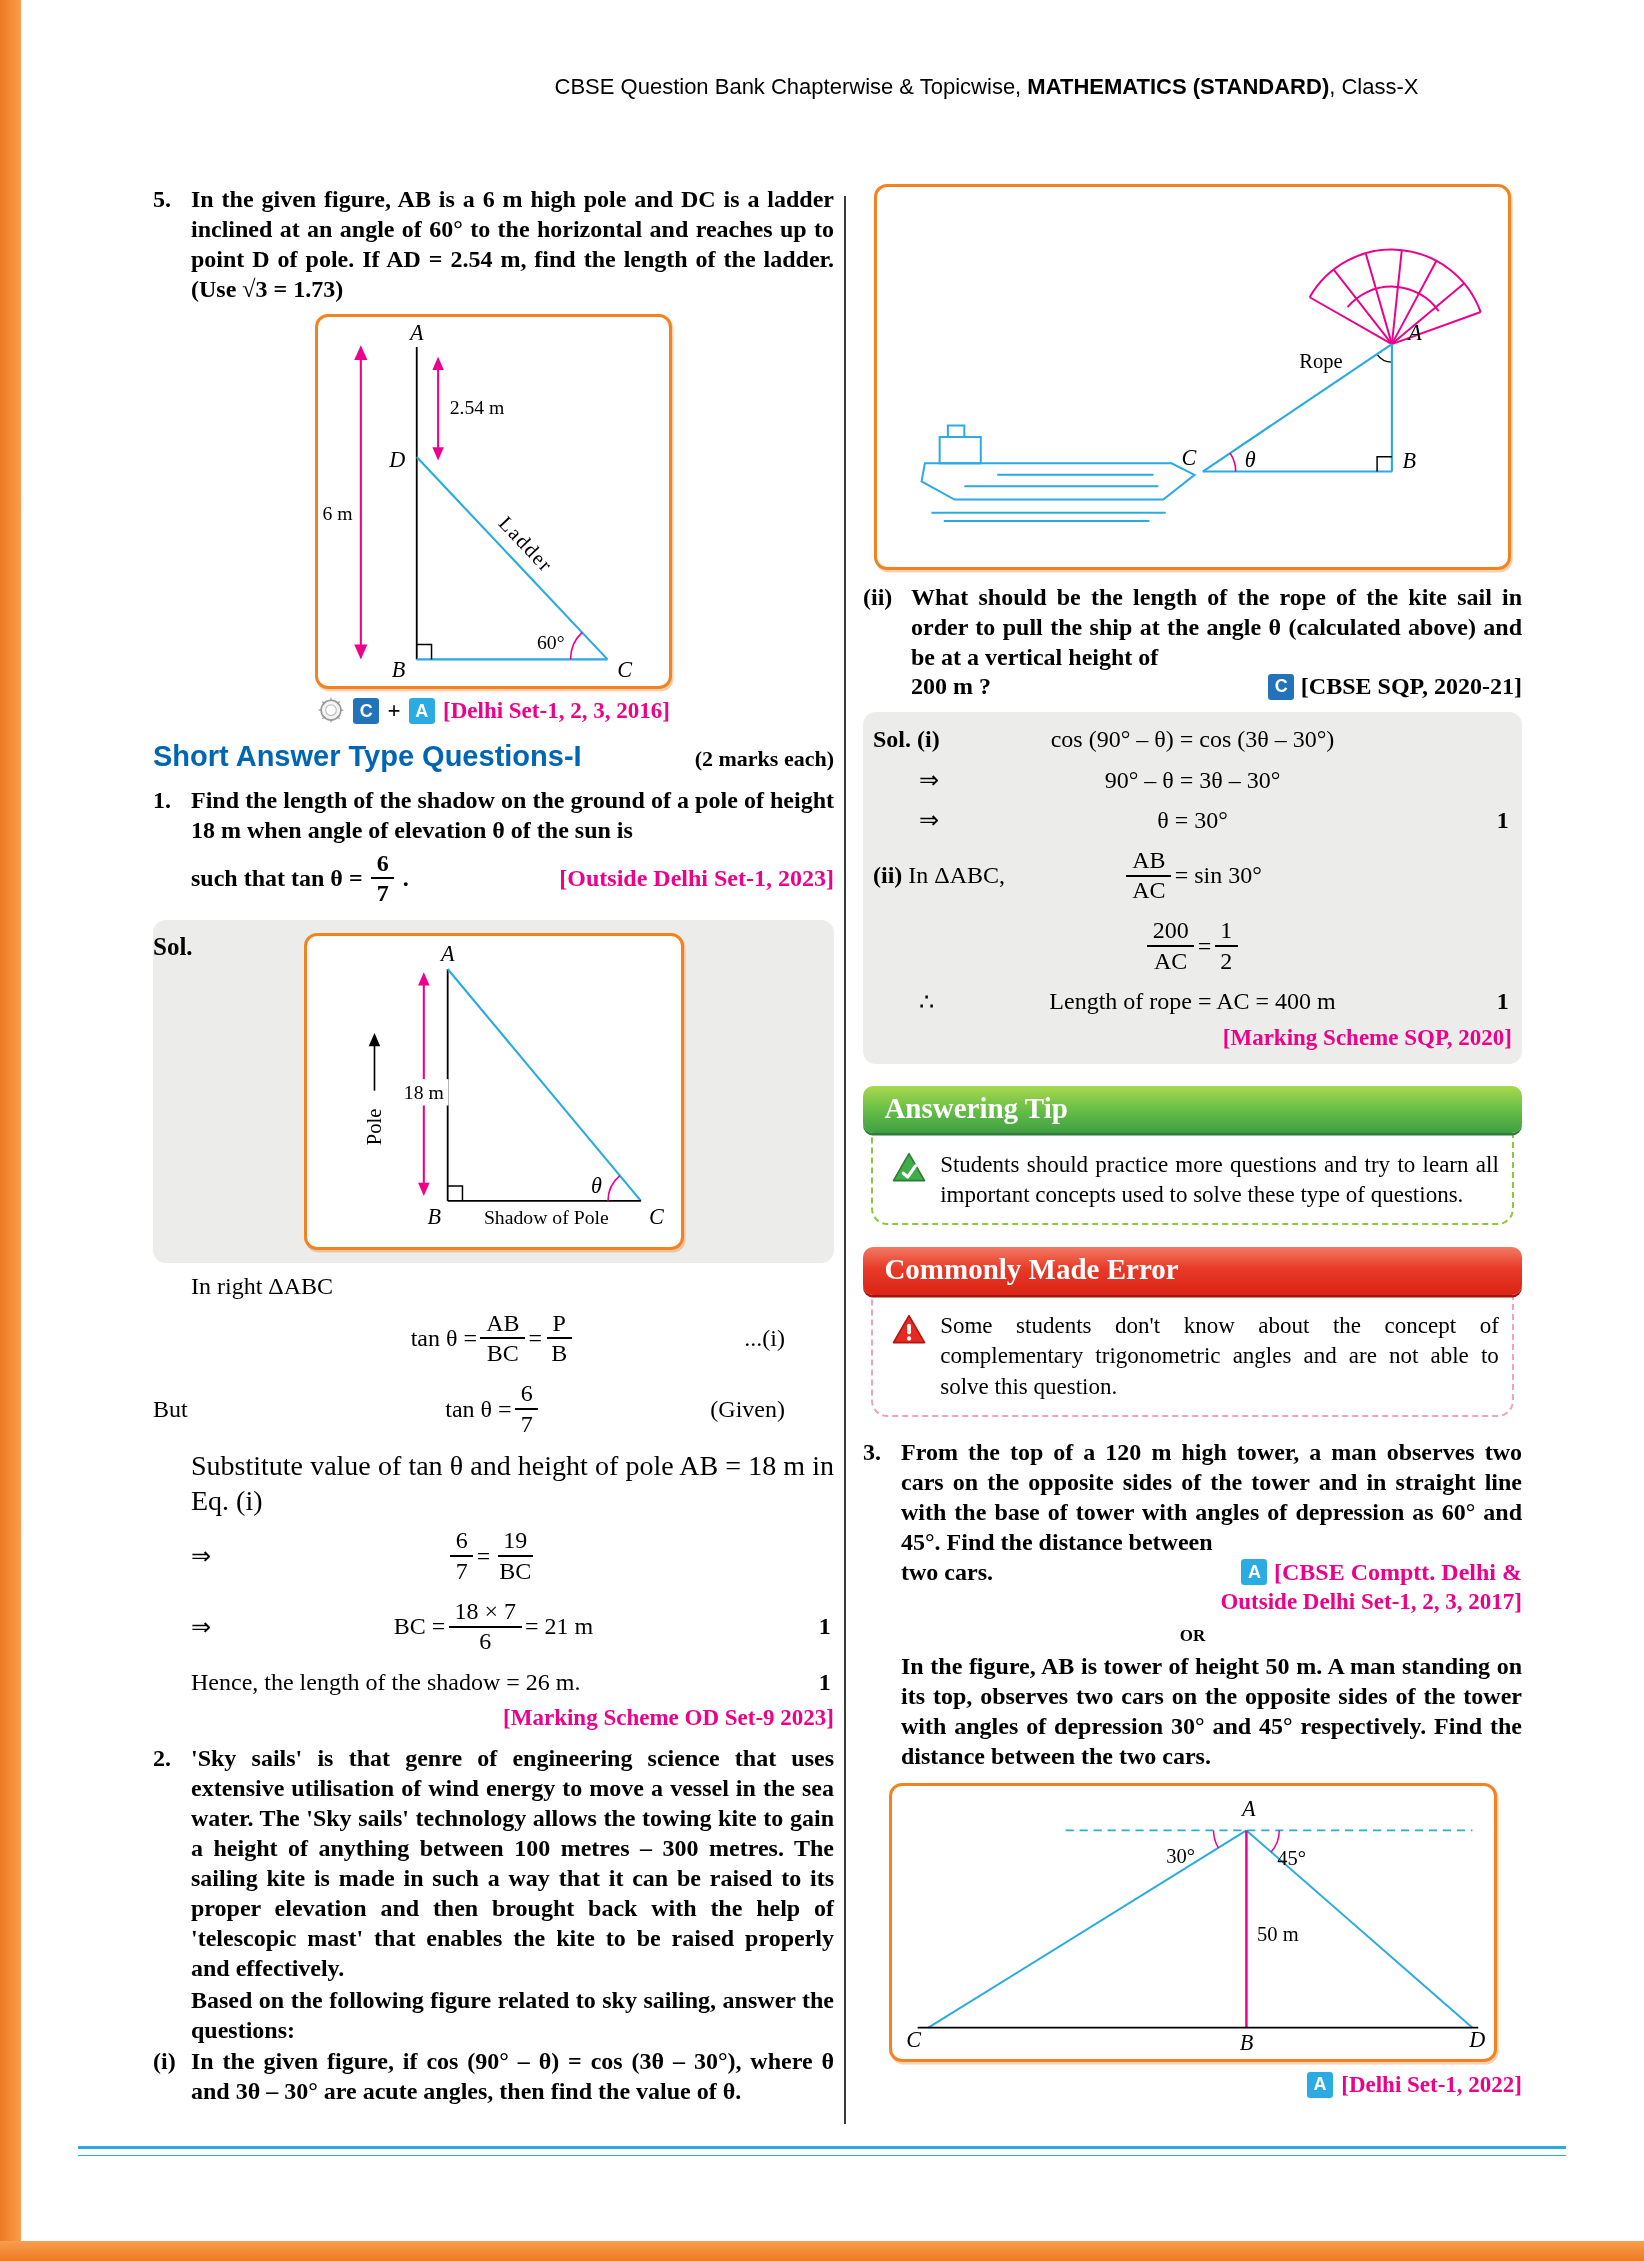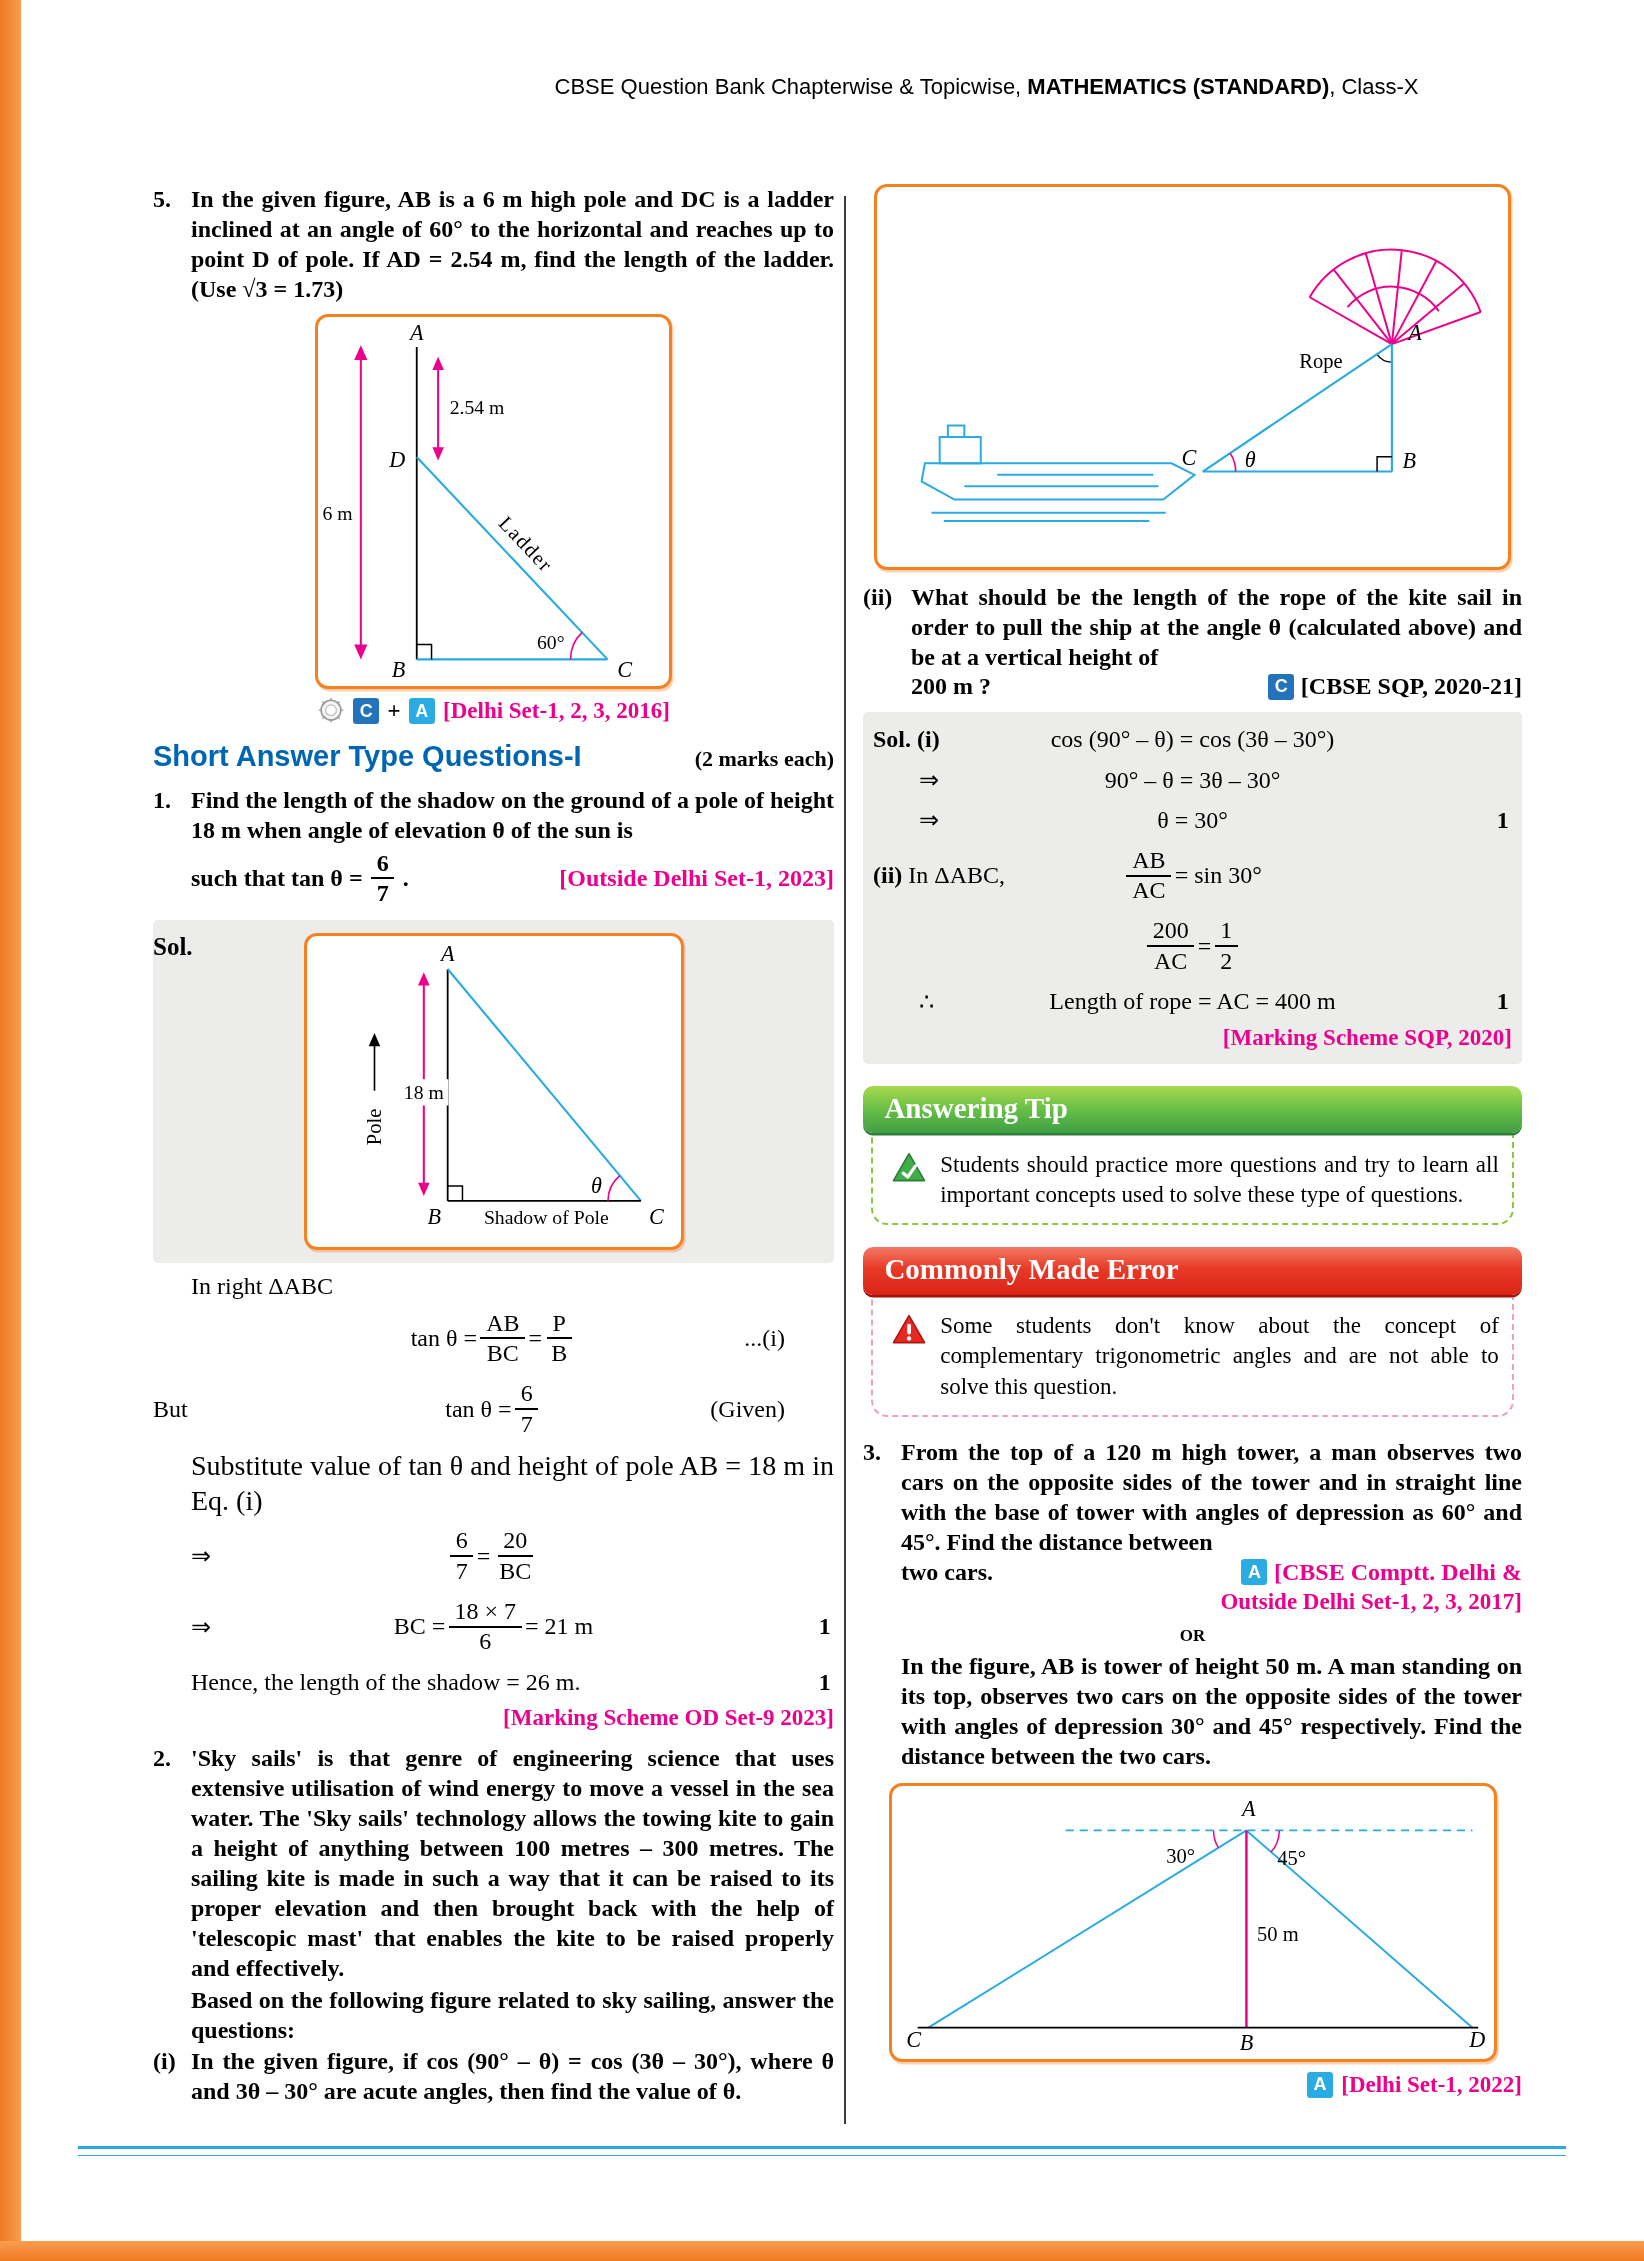--- a/index.html
+++ b/index.html
@@ -37,21 +37,21 @@
   .sec-title{font-family:"Liberation Sans",sans-serif;font-weight:bold;font-size:29px;color:#0066b3;}
   .sec-marks{font-family:Liberation Serif, serif;font-weight:bold;font-size:22px;}
 
   .q1row{display:flex;justify-content:space-between;align-items:center;margin-left:38px;margin-top:5px;font-weight:bold;font-size:24px;}
   .q1row .left{display:inline-flex;align-items:center;gap:5px;}
 
   .frac{display:inline-flex;flex-direction:column;align-items:center;line-height:1.12;vertical-align:middle;margin:0 3.3px;}
   .frac .top{border-bottom:2px solid #000;padding:0 5.8px 0.8px;}
   .frac .bot{padding:0.8px 5.8px 0;}
 
-  .graybox{background:#ececea;border-radius:5px;}
+  .graybox{background:#ececea;border-radius:13px;}
   .sol1box{position:relative;margin-top:13px;padding:13px 0;}
   .sol-label{position:absolute;left:0;top:13px;font-weight:bold;font-size:25px;}
 
   .sol-lines{margin-top:6.6px;font-size:24px;}
   .eqrow{position:relative;display:flex;justify-content:center;align-items:center;padding:6.6px 0;font-size:24px;}
   .eqc{display:inline-flex;align-items:center;}
   .lead{position:absolute;left:0;}
   .lead.in1{left:38px;}
   .lead.in2{left:46px;}
   .leadb{font-weight:bold;}
@@ -233,21 +233,21 @@
 
       <div class="eqrow">
         <span class="lead in1">⇒</span>
         <span class="eqc">
           <span class="frac">
               <span class="top">6</span>
               <span class="bot">7</span>
             </span>
           <span> = </span>
           <span class="frac">
-              <span class="top">20</span>
+              <span class="top">19</span>
               <span class="bot">BC</span>
             </span>
         </span>
       </div>
 
       <div class="eqrow">
         <span class="lead in1">⇒</span>
         <span class="eqc">
           <span>BC = </span>
           <span class="frac">

